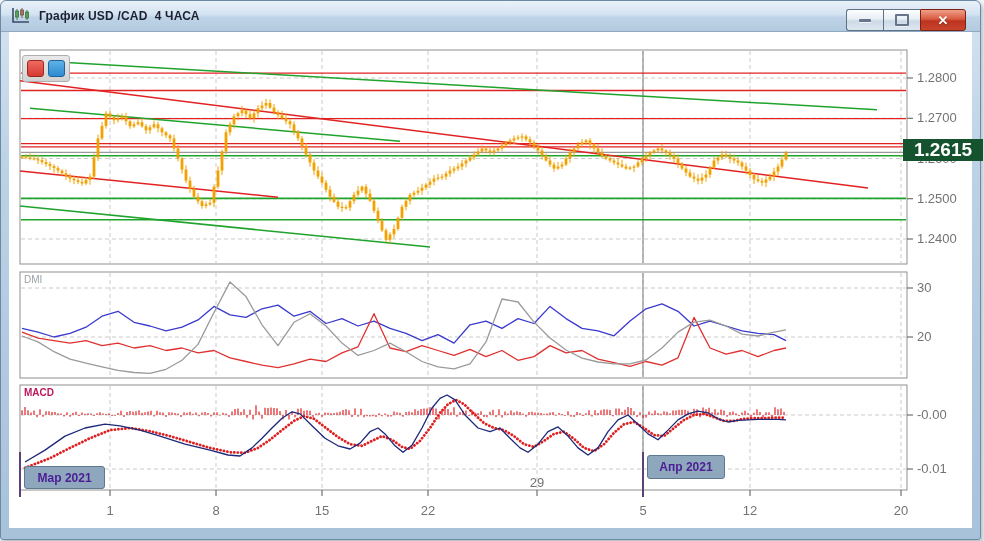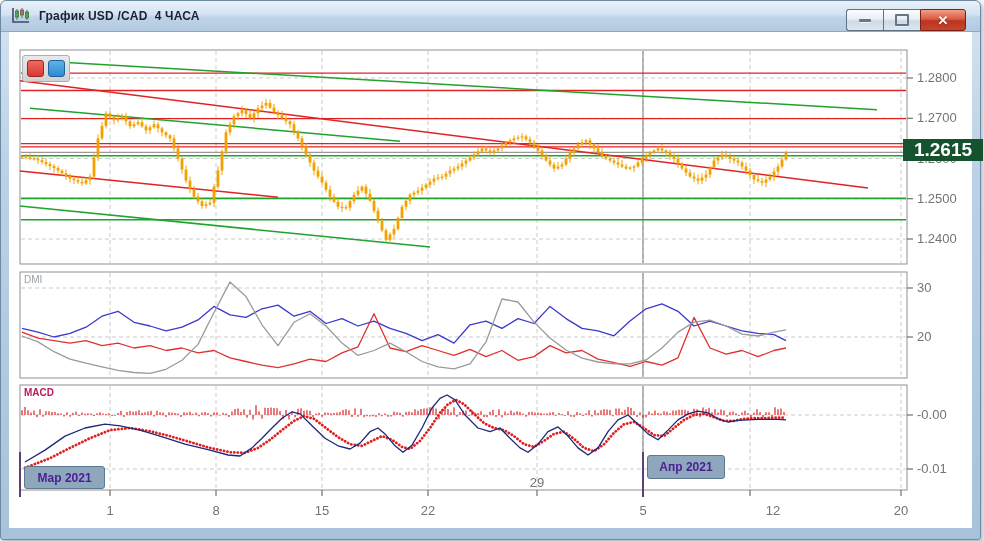--- a/index.html
+++ b/index.html
@@ -815,20 +815,20 @@
       <div class="axis-label" style="left: 917px; top: 280px;">30</div>
       <div class="axis-label" style="left: 917px; top: 329px;">20</div>
       <div class="axis-label" style="left: 917px; top: 407px;">-0.00</div>
       <div class="axis-label" style="left: 917px; top: 461px;">-0.01</div>
       <div class="axis-label xlabel" style="left: 110px; top: 503px;">1</div>
       <div class="axis-label xlabel" style="left: 216px; top: 503px;">8</div>
       <div class="axis-label xlabel" style="left: 322px; top: 503px;">15</div>
       <div class="axis-label xlabel" style="left: 428px; top: 503px;">22</div>
       <div class="axis-label xlabel" style="left: 537px; top: 475px;">29</div>
       <div class="axis-label xlabel" style="left: 643px; top: 503px;">5</div>
-      <div class="axis-label xlabel" style="left: 773px; top: 503px;">12</div>
+      <div class="axis-label xlabel" style="left: 750px; top: 503px;">12</div>
       <div class="axis-label xlabel" style="left: 901px; top: 503px;">20</div>
     </div>
   <div id="months">
       <div class="month-box" style="left: 24px; top: 466px; width: 79px; height: 21px;">Мар 2021</div>
       <div class="month-box" style="left: 647px; top: 455px; width: 76px; height: 22px;">Апр 2021</div>
     </div>
 </div>
 
 </body></html>

